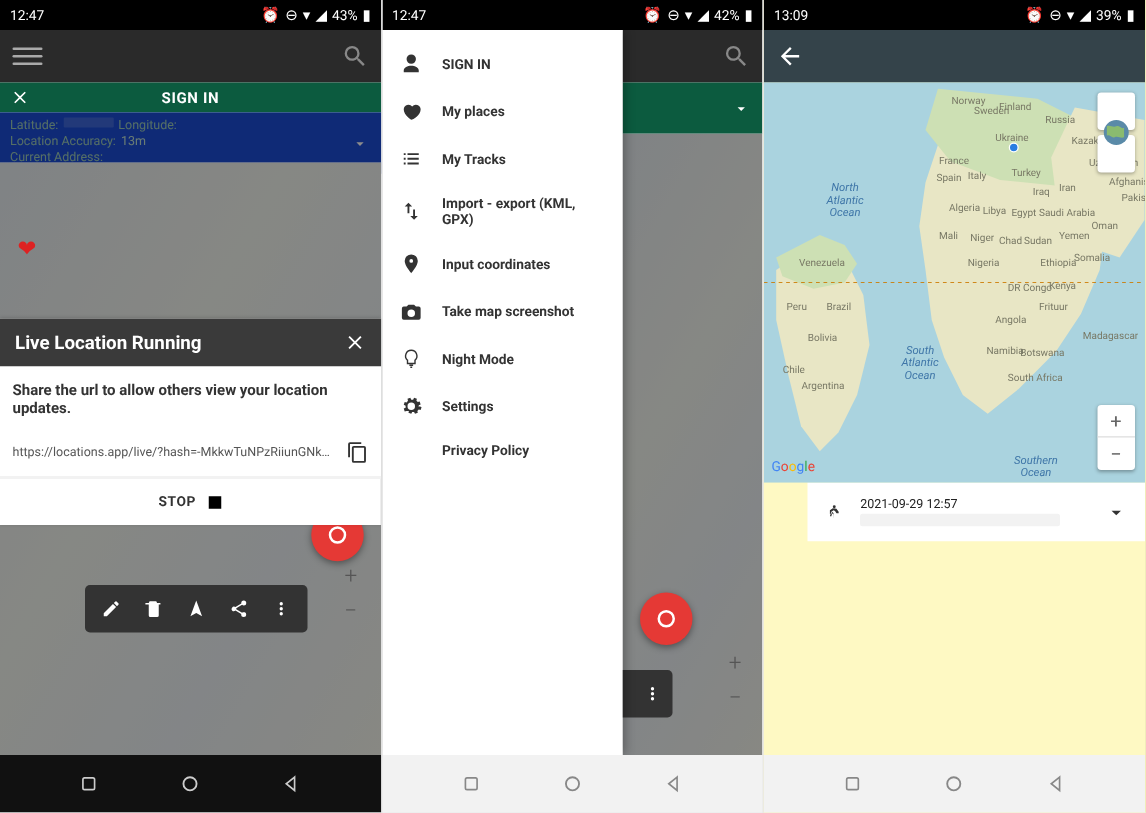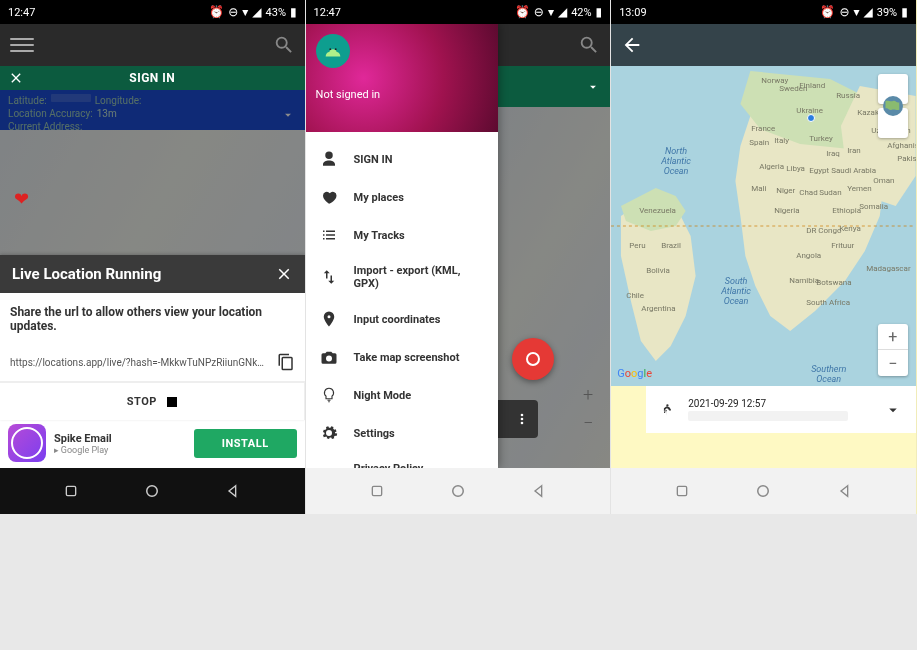--- a/index.html
+++ b/index.html
@@ -1,18 +1,18 @@
 <!DOCTYPE html>
 <html><head>
 <meta charset="utf-8">
 <style>
   * { margin: 0; padding: 0; box-sizing: border-box; font-family: Roboto, Arial, sans-serif; }
   body { background: #e8e8e8; width: 917px; height: 650px; overflow: hidden; }
   .container { display: flex; width: 917px; height: 650px; }
-  .pane { width: 305.6px; height: 514px; position: relative; overflow: hidden; background: #f0f0f0; border-right: 1px solid rgba(0,0,0,0.05); }
+  .pane { width: 305.6px; height: 650px; position: relative; overflow: hidden; background: #f0f0f0; border-right: 1px solid rgba(0,0,0,0.05); }
 
   
   .status-bar { height: 24px; background: #000; color: #fff; display: flex; align-items: center; justify-content: space-between; padding: 0 8px; font-size: 11px; }
   .status-right { display: flex; align-items: center; gap: 4px; }
   .status-icon { font-size: 12px; line-height: 1; }
 
   
   .app-bar { height: 42px; background: #2a2a2a; display: flex; align-items: center; justify-content: space-between; padding: 0 10px; }
   .hamburger { width: 24px; height: 24px; display: flex; flex-direction: column; justify-content: center; gap: 4px; cursor: pointer; }
   .hamburger span { height: 2px; background: #aaa; border-radius: 1px; }
@@ -231,28 +231,20 @@
           </svg>
       </div>
       <div class="sheet-actions">
         <div class="action">
           <span>STOP</span>
             <span class="sq-icon"></span>
         </div>
       </div>
     </div>
 
-    <div class="ad">
-      <div class="icon"></div>
-      <div class="text">
-        <div class="t1">Spike Email</div>
-        <div class="t2">▸ Google Play</div>
-      </div>
-      <div class="install">INSTALL</div>
-    </div>
 
     <div class="nav-bar">
       <div class="navbtn">
           <svg width="16" height="16" viewBox="0 0 24 24">
             <rect x="5" y="5" width="14" height="14" rx="2" fill="none" stroke="#ccc" stroke-width="2"></rect>
           </svg>
         </div>
       <div class="navbtn">
           <svg width="18" height="18" viewBox="0 0 24 24">
             <circle cx="12" cy="12" r="7" fill="none" stroke="#ccc" stroke-width="2"></circle>
@@ -304,30 +296,20 @@
         </div>
         <div style="position:absolute;left:-4px;bottom:30px;width:44px;height:38px;background:#333;border-radius:0 4px 4px 0;display:flex;align-items:center;justify-content:flex-end;padding-right:8px">
           <svg width="16" height="16" viewBox="0 0 24 24">
               <path class="ic-white" d="M12 8a2 2 0 110-4 2 2 0 010 4zm0 2a2 2 0 110 4 2 2 0 010-4zm0 6a2 2 0 110 4 2 2 0 010-4z"></path>
             </svg>
         </div>
       </div>
     </div>
 
     <div class="drawer">
-      <div class="drawer-header">
-        <div class="avatar">
-          <svg width="22" height="22" viewBox="0 0 24 24">
-              <path fill="#b0f08a" d="M4 18c0-3 2-5 4-5 .3-2 2-3 4-3s3.7 1 4 3c2 0 4 2 4 5H4z"></path>
-              <circle cx="9" cy="10" r="1" fill="#222"></circle>
-              <circle cx="15" cy="10" r="1" fill="#222"></circle>
-            </svg>
-        </div>
-        <div class="not-signed">Not signed in</div>
-      </div>
       <div class="drawer-list">
         <div class="drawer-item">
           <span class="icon-slot">
               <svg width="18" height="18" viewBox="0 0 24 24">
                 <path class="ic" d="M12 2a5 5 0 100 10 5 5 0 000-10zm0 12c-4 0-8 2-8 5v2h16v-2c0-3-4-5-8-5z"></path>
               </svg>
             </span>
           <span>SIGN IN</span>
         </div>
         <div class="drawer-item">

